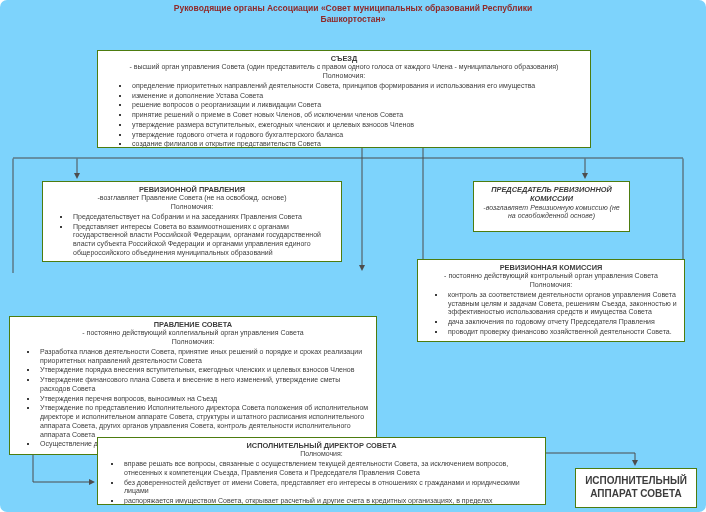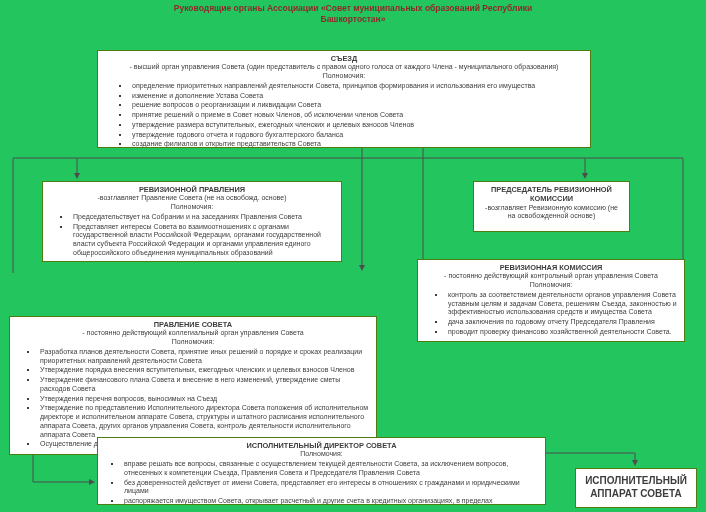--- a/index.html
+++ b/index.html
@@ -1,18 +1,18 @@
 <!DOCTYPE html>
 <html lang="ru"><head>
 <meta charset="utf-8">
 <style>
   html,body{margin:0;padding:0;background:#fff;}
   #canvas{
-    position:relative;width:706px;height:512px;background:#22c55e;
-    font-family:"Liberation Sans","DejaVu Sans",sans-serif;overflow:hidden;
+    position:relative;width:706px;height:512px;background:#7dd3fc;
+    font-family:"Liberation Sans","DejaVu Sans",sans-serif;overflow:hidden;border-radius:7px;
   }
   #page-title{
     position:absolute;top:3px;left:143px;width:420px;
     text-align:center;font-weight:bold;font-size:8.5px;line-height:1.3;
   }
   #connectors{position:absolute;left:0;top:0;pointer-events:none;}
   .box{
     position:absolute;background:#fff;border:1px solid #4d7c0f;
     color:#3d3d3d;font-size:7px;line-height:1.25;overflow:hidden;
   }
@@ -69,21 +69,21 @@
   <div class="box" id="box-board-chairman" style="left:42px;top:181px;width:298px;height:79px;">
     <div class="box-title">РЕВИЗИОННОЙ ПРАВЛЕНИЯ</div>
     <div class="box-sub">-возглавляет Правление Совета (не на освобожд. основе)</div>
     <div class="powers-label">Полномочия:</div>
     <ul class="powers">
         <li>Председательствует на Собрании и на заседаниях Правления Совета</li>
         <li>Представляет интересы Совета во взаимоотношениях с органами государственной власти Российской Федерации, органами государственной власти субъекта Российской Федерации и органами управления единого общероссийского объединения муниципальных образований</li>
       </ul>
   </div>
 
-  <div class="box" id="box-audit-chairman" style="left:473px;top:181px;width:155px;height:49px;">
+  <div class="box" id="box-audit-chairman" style="left:473px;top:181px;width:155px;height:49px;font-style:italic;">
     <div class="box-title">ПРЕДСЕДАТЕЛЬ РЕВИЗИОННОЙ КОМИССИИ</div>
     <div class="box-sub">-возглавляет Ревизионную комиссию (не на освобожденной основе)</div>
   </div>
 
   <div class="box" id="box-board" style="left:9px;top:273px;width:366px;height:137px;margin-top:43px;">
     <div class="box-title">ПРАВЛЕНИЕ СОВЕТА</div>
     <div class="box-sub">- постоянно действующий коллегиальный орган управления Совета</div>
     <div class="powers-label">Полномочия:</div>
     <ul class="powers">
         <li>Разработка планов деятельности Совета, принятие иных решений о порядке и сроках реализации приоритетных направлений деятельности Совета</li>

